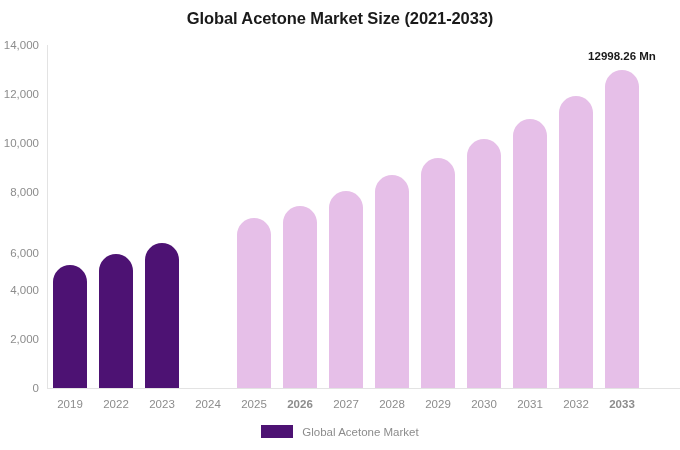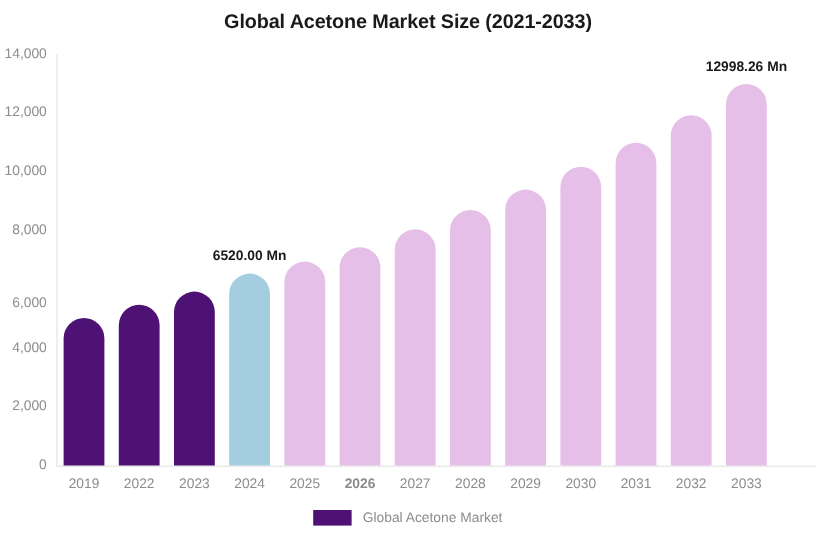--- a/index.html
+++ b/index.html
@@ -152,24 +152,20 @@
       </div>
     <div class="bars-layer" id="bars-layer">
         <div class="bar-slot" style="left: 0px;">
           <div class="bar" style="height: 123.235px; background: rgb(77, 18, 115);"></div>
         </div>
         <div class="bar-slot" style="left: 46px;">
           <div class="bar" style="height: 133.525px; background: rgb(77, 18, 115);"></div>
         </div>
         <div class="bar-slot" style="left: 92px;">
           <div class="bar" style="height: 145.285px; background: rgb(77, 18, 115);"></div>
-        </div>
-        <div class="bar-slot" style="left: 138px;">
-          <div class="bar" style="height: 159.74px; background: rgb(165, 205, 224);"></div>
-          <div class="bar-value-label" style="bottom: 167.74px;">6520.00 Mn</div>
         </div>
         <div class="bar-slot" style="left: 184px;">
           <div class="bar" style="height: 169.785px; background: rgb(230, 191, 232);"></div>
         </div>
         <div class="bar-slot" style="left: 230px;">
           <div class="bar" style="height: 182.035px; background: rgb(230, 191, 232);"></div>
         </div>
         <div class="bar-slot" style="left: 276px;">
           <div class="bar" style="height: 197.225px; background: rgb(230, 191, 232);"></div>
         </div>
@@ -199,21 +195,21 @@
         <div class="x-tick" style="left: 92px;">2023</div>
         <div class="x-tick" style="left: 138px;">2024</div>
         <div class="x-tick" style="left: 184px;">2025</div>
         <div class="x-tick" style="left: 230px; font-weight: bold;">2026</div>
         <div class="x-tick" style="left: 276px;">2027</div>
         <div class="x-tick" style="left: 322px;">2028</div>
         <div class="x-tick" style="left: 368px;">2029</div>
         <div class="x-tick" style="left: 414px;">2030</div>
         <div class="x-tick" style="left: 460px;">2031</div>
         <div class="x-tick" style="left: 506px;">2032</div>
-        <div class="x-tick" style="left: 552px;">2033</div>
+        <div class="x-tick" style="left: 552px; font-weight: bold;">2033</div>
       </div>
   </div>
 
   <div class="legend" id="legend">
       <div class="legend-item">
         <span class="legend-swatch" style="background: rgb(77, 18, 115);"></span>
         <span class="legend-label">Global Acetone Market</span>
       </div>
     </div>
 

